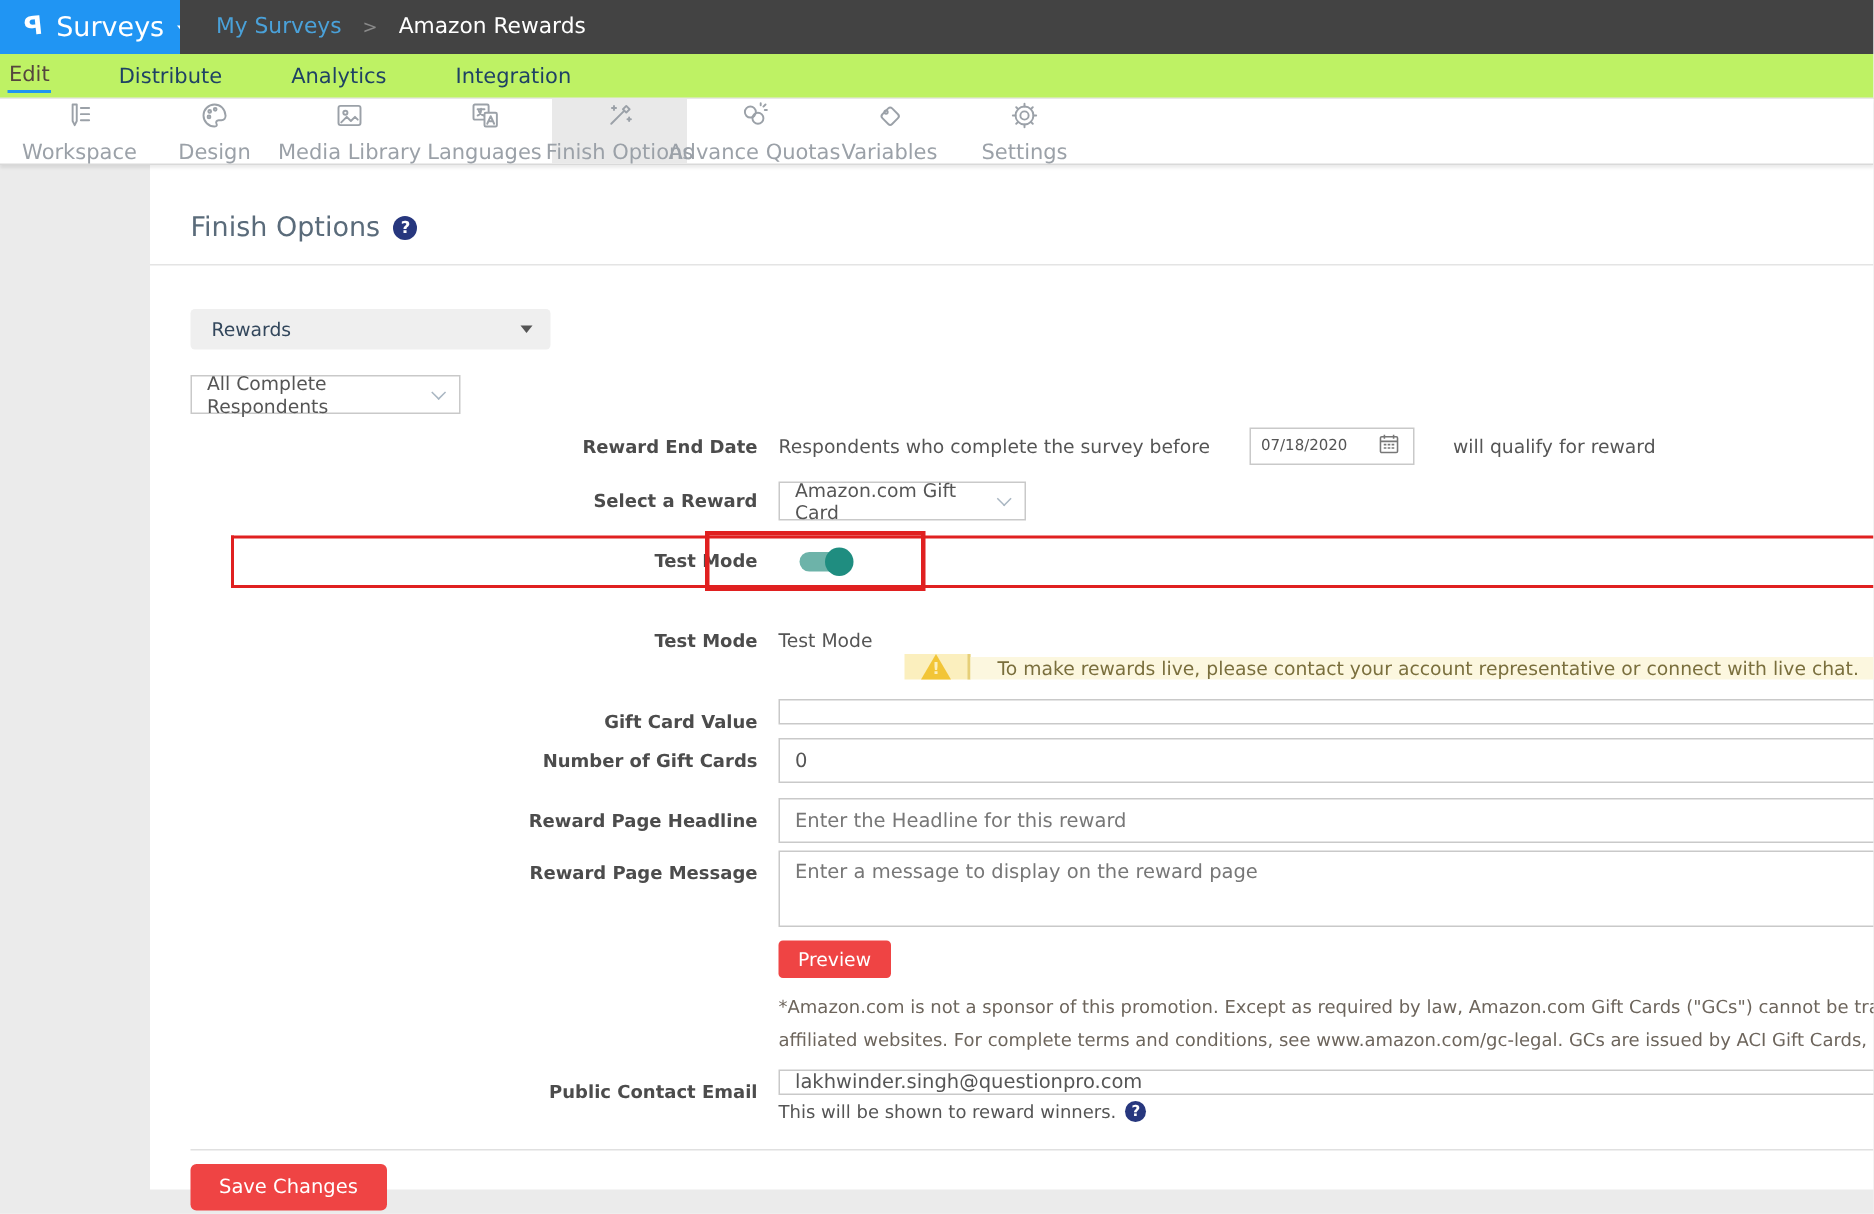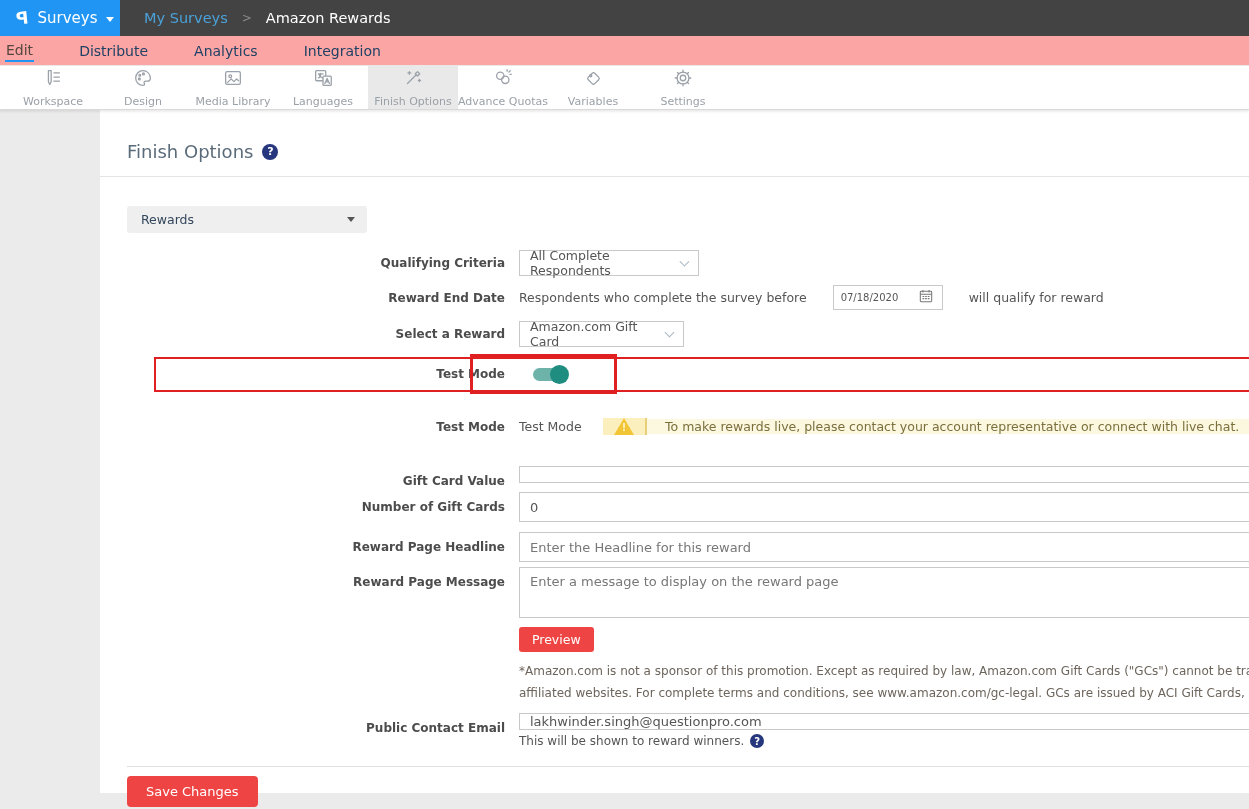--- a/index.html
+++ b/index.html
@@ -4,44 +4,44 @@
 <style>
   * { margin:0; padding:0; box-sizing:border-box; }
   html,body { width:1249px; height:809px; overflow:hidden;
     font-family:"DejaVu Sans","Liberation Sans",sans-serif; background:#ebebeb; }
 
   
   .topbar { display:flex; height:36px; }
   .logo-area { width:120px; background:#2095f3; color:#fff; display:flex;
     align-items:center; padding:0 10px 0 16px; gap:9px; cursor:pointer; }
   .logo-glyph { font-weight:bold; font-size:17px; transform:scaleX(-1) rotate(6deg); }
-  .product-name { font-size:15px; }
+  .product-name { font-size:18px; }
   .caret-down { width:0; height:0; border-left:4px solid transparent;
     border-right:4px solid transparent; border-top:5px solid #fff; margin-top:2px; }
   .crumb-area { flex:1; background:#434343; display:flex; align-items:center;
     padding-left:24px; gap:14px; font-size:14.5px; }
   .crumb-parent { color:#4aa1d9; cursor:pointer; }
   .crumb-sep { color:#8a8a8a; font-size:12px; }
   .crumb-current { color:#fff; }
 
   
-  .tabbar { height:30px; background:#fca5a5; display:flex; align-items:center;
+  .tabbar { height:30px; background:#bef264; display:flex; align-items:center;
     padding-left:5px; border-bottom:1px solid #e8e8e8; }
   .tab { font-size:14px; color:#1e4164; margin-right:44px; cursor:pointer; padding:2px 1px; }
   .tab.active { color:#55463e; border-bottom:2px solid #2095f3; }
 
   
   .toolbar { height:44px; background:#fff; display:flex; align-items:stretch;
     padding-left:8px; border-bottom:1px solid #d9d9d9;
     box-shadow:0 2px 2px rgba(0,0,0,0.08); position:relative; z-index:2; }
   .tool { width:90px; display:flex; flex-direction:column; align-items:center;
     justify-content:center; gap:2px; cursor:pointer; }
   .tool.active { background:#e9e9e9; }
   .tool svg { stroke:#9ba1a8; fill:none; stroke-width:1.4; stroke-linecap:round; stroke-linejoin:round; }
-  .tool-label { font-size:11px; color:#9ba1a8; white-space:nowrap; }
+  .tool-label { font-size:14px; color:#9ba1a8; white-space:nowrap; }
 
   
   .page { height:699px; background:#ebebeb; }
   .card { margin-left:100px; background:#fff; height:683px; padding-left:27px; position:relative; }
   .page-title-row { display:flex; align-items:center; gap:9px; padding-top:31px; }
   .page-title { font-size:18px; color:#5a6b7a; }
   .help-circle { width:16px; height:16px; border-radius:50%; background:#27377e; color:#fff;
     font-size:11px; font-weight:bold; display:inline-flex; align-items:center;
     justify-content:center; cursor:pointer; flex:0 0 auto; }
   .title-divider { border:none; border-top:1px solid #e4e4e4; margin:14px 0 0 -27px; }
@@ -80,21 +80,21 @@
   .toggle { width:34px; height:13px; border-radius:8px; background:#6db3a9; position:relative;
     margin-left:14px; cursor:pointer; }
   .toggle .knob { position:absolute; right:-2px; top:-3px; width:19px; height:19px;
     border-radius:50%; background:#1f8d80; }
   .annot-outer { position:absolute; left:27px; right:0; top:3px; height:35px;
     border:2px solid #e02020; border-right:none; pointer-events:none; }
   .annot-inner { position:absolute; left:343px; top:0; width:147px; height:40px;
     border:3px solid #e02020; pointer-events:none; }
 
   
-  .warnbox { display:flex; align-items:center; height:53px; flex:1; margin-right:-1px; }
+  .warnbox { display:flex; align-items:flex-end; height:53px; flex:1; margin-right:-1px; }
   .warn-icon-cell { width:44px; background:#fbefbe; display:flex; align-items:center;
     justify-content:center; border-right:2px solid #e6cf78; }
   .warn-tri { width:0; height:0; border-left:10px solid transparent;
     border-right:10px solid transparent; border-bottom:17px solid #f2c537; position:relative; }
   .warn-tri::after { content:"!"; position:absolute; left:-2.5px; top:3px; color:#fbefbe;
     font-size:11px; font-weight:bold; }
   .warn-text { flex:1; background:#fcf7df; display:flex; align-items:center;
     padding-left:18px; font-size:12.5px; color:#7a6f3d; }
   .status-value { font-size:12.5px; color:#555; width:84px; }
 
@@ -236,21 +236,20 @@
 
     <div class="section-select">
       <span>Rewards</span>
       <span class="sel-caret"></span>
     </div>
 
     <div class="form">
 
       
       <div class="form-row" style="margin-bottom:9px;">
-        <span class="form-label">Qualifying Criteria</span>
         <div class="selectbox w-qc">
           <span>All Complete Respondents</span>
           <span class="chev"></span>
         </div>
       </div>
 
       
       <div class="form-row" style="margin-bottom:11px;">
         <span class="form-label">Reward End Date</span>
         <span class="inline-text">Respondents who complete the survey before</span>

